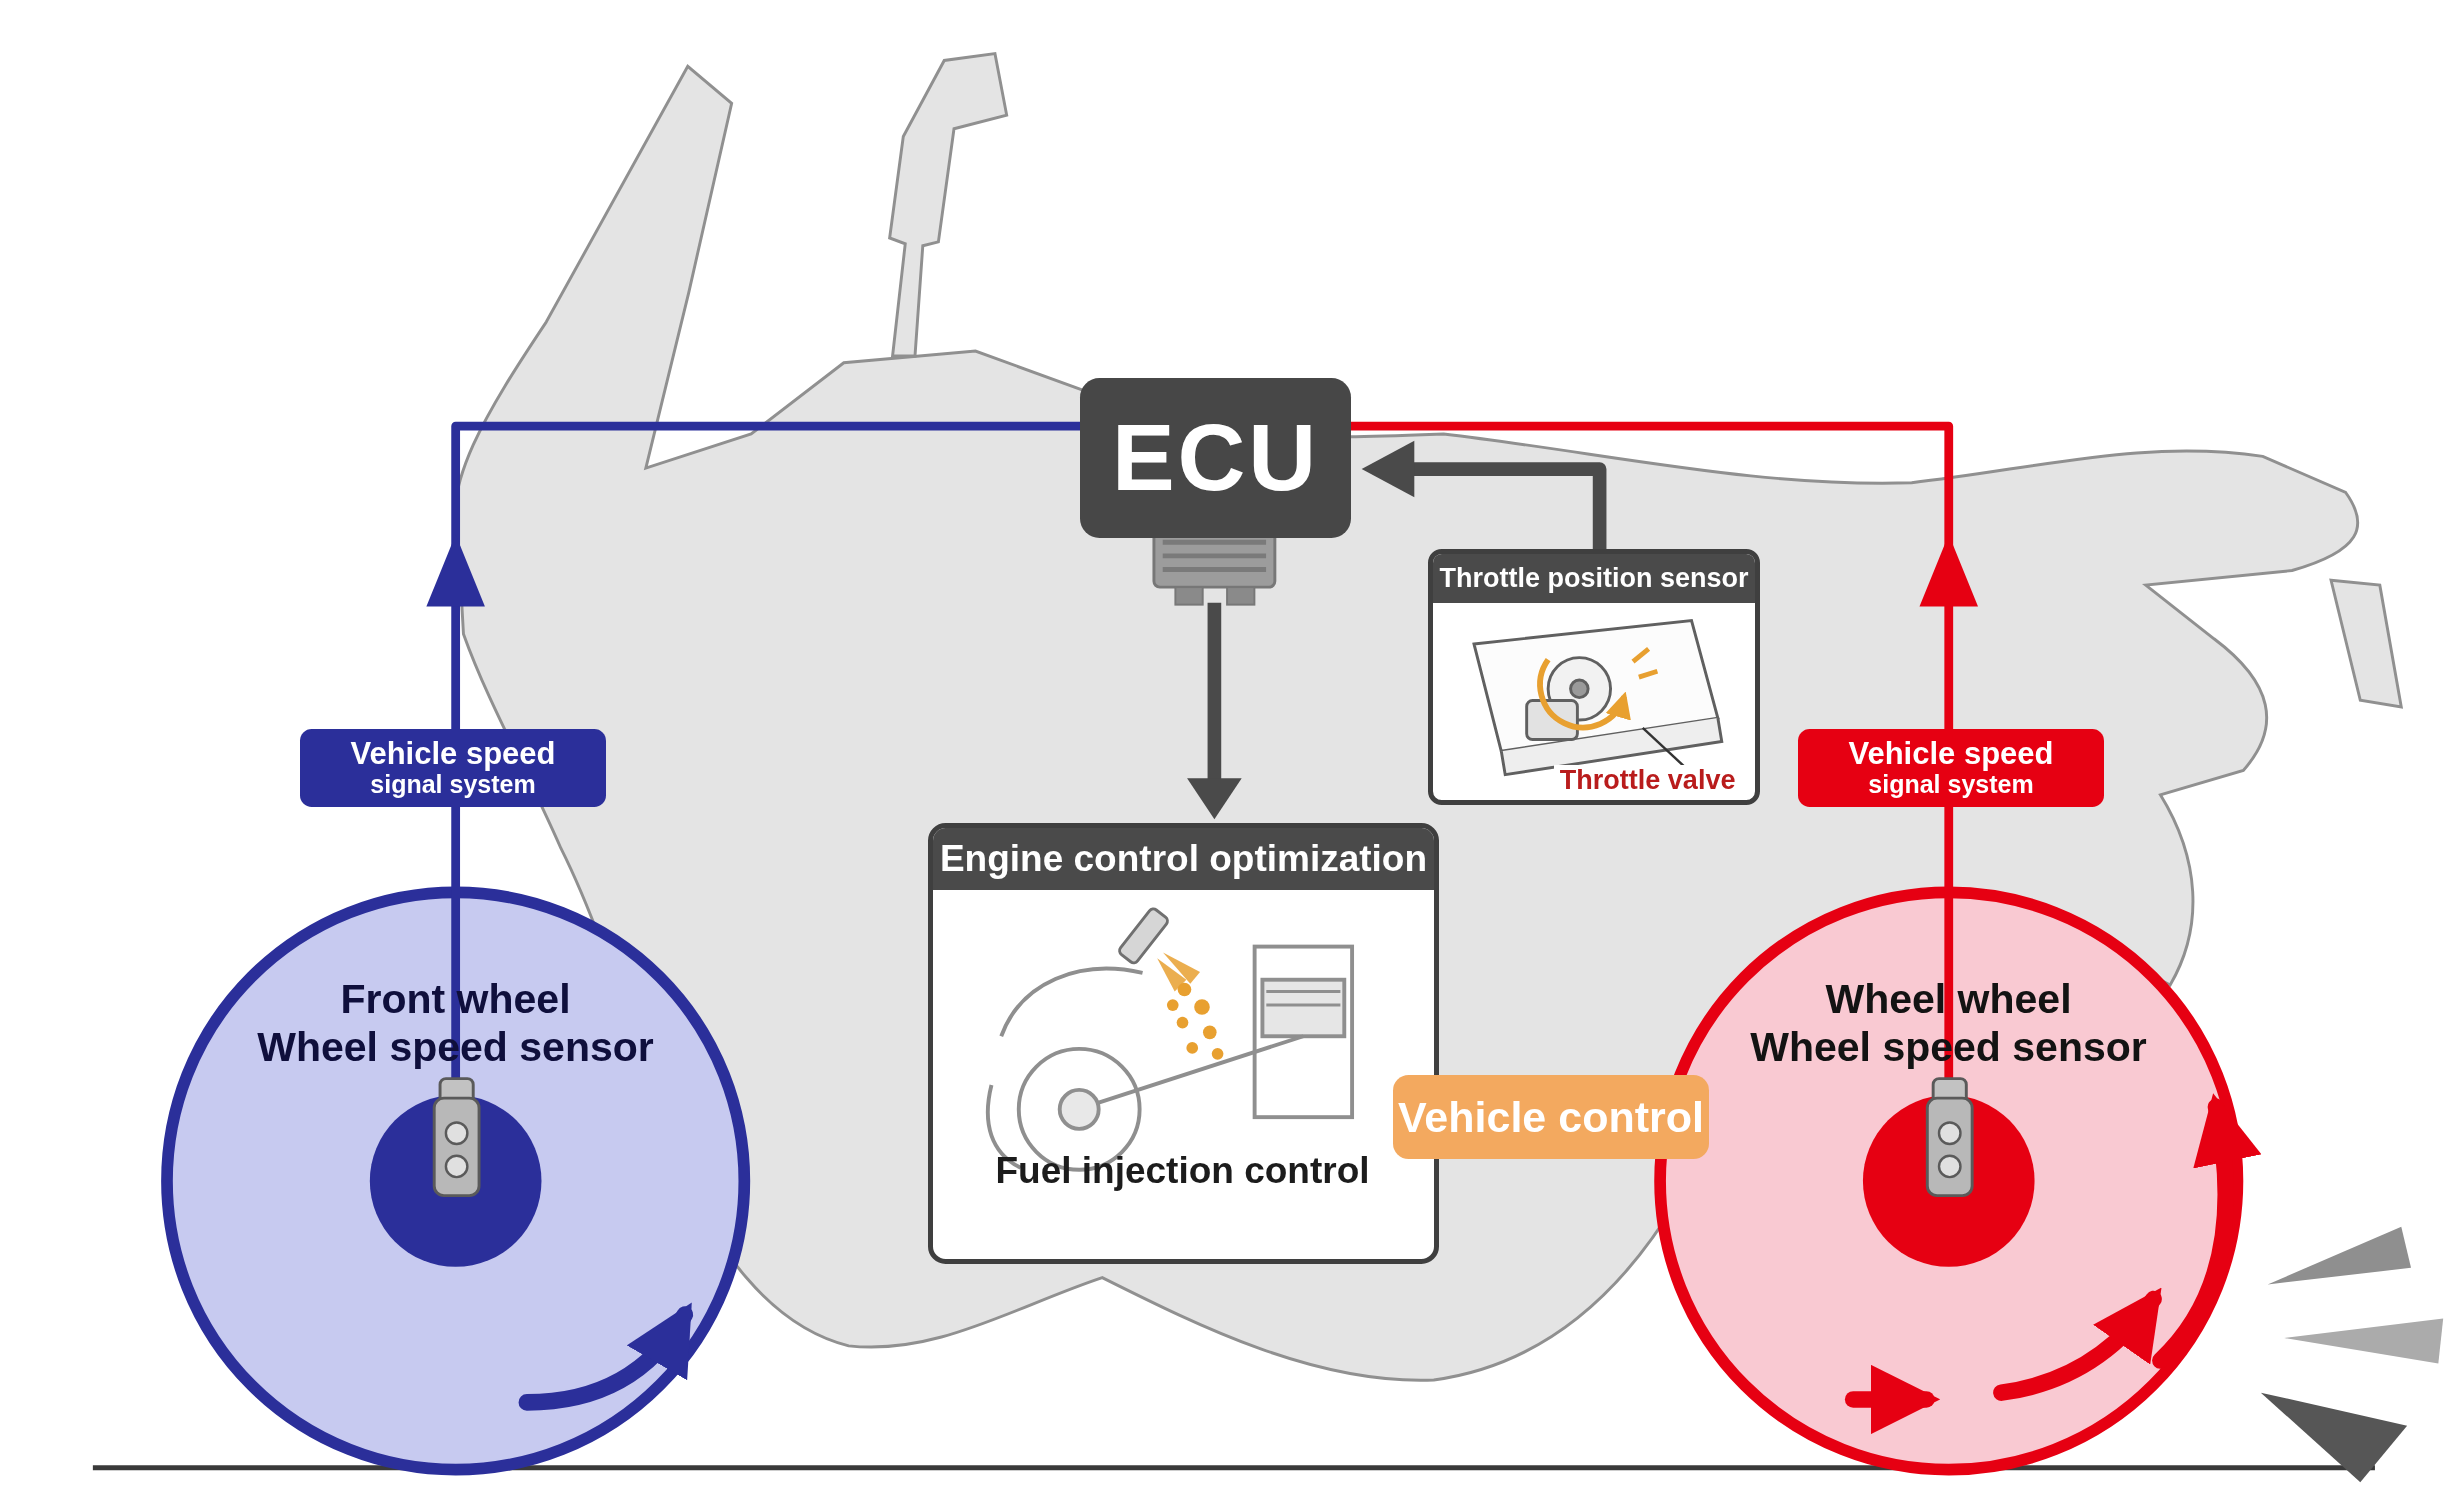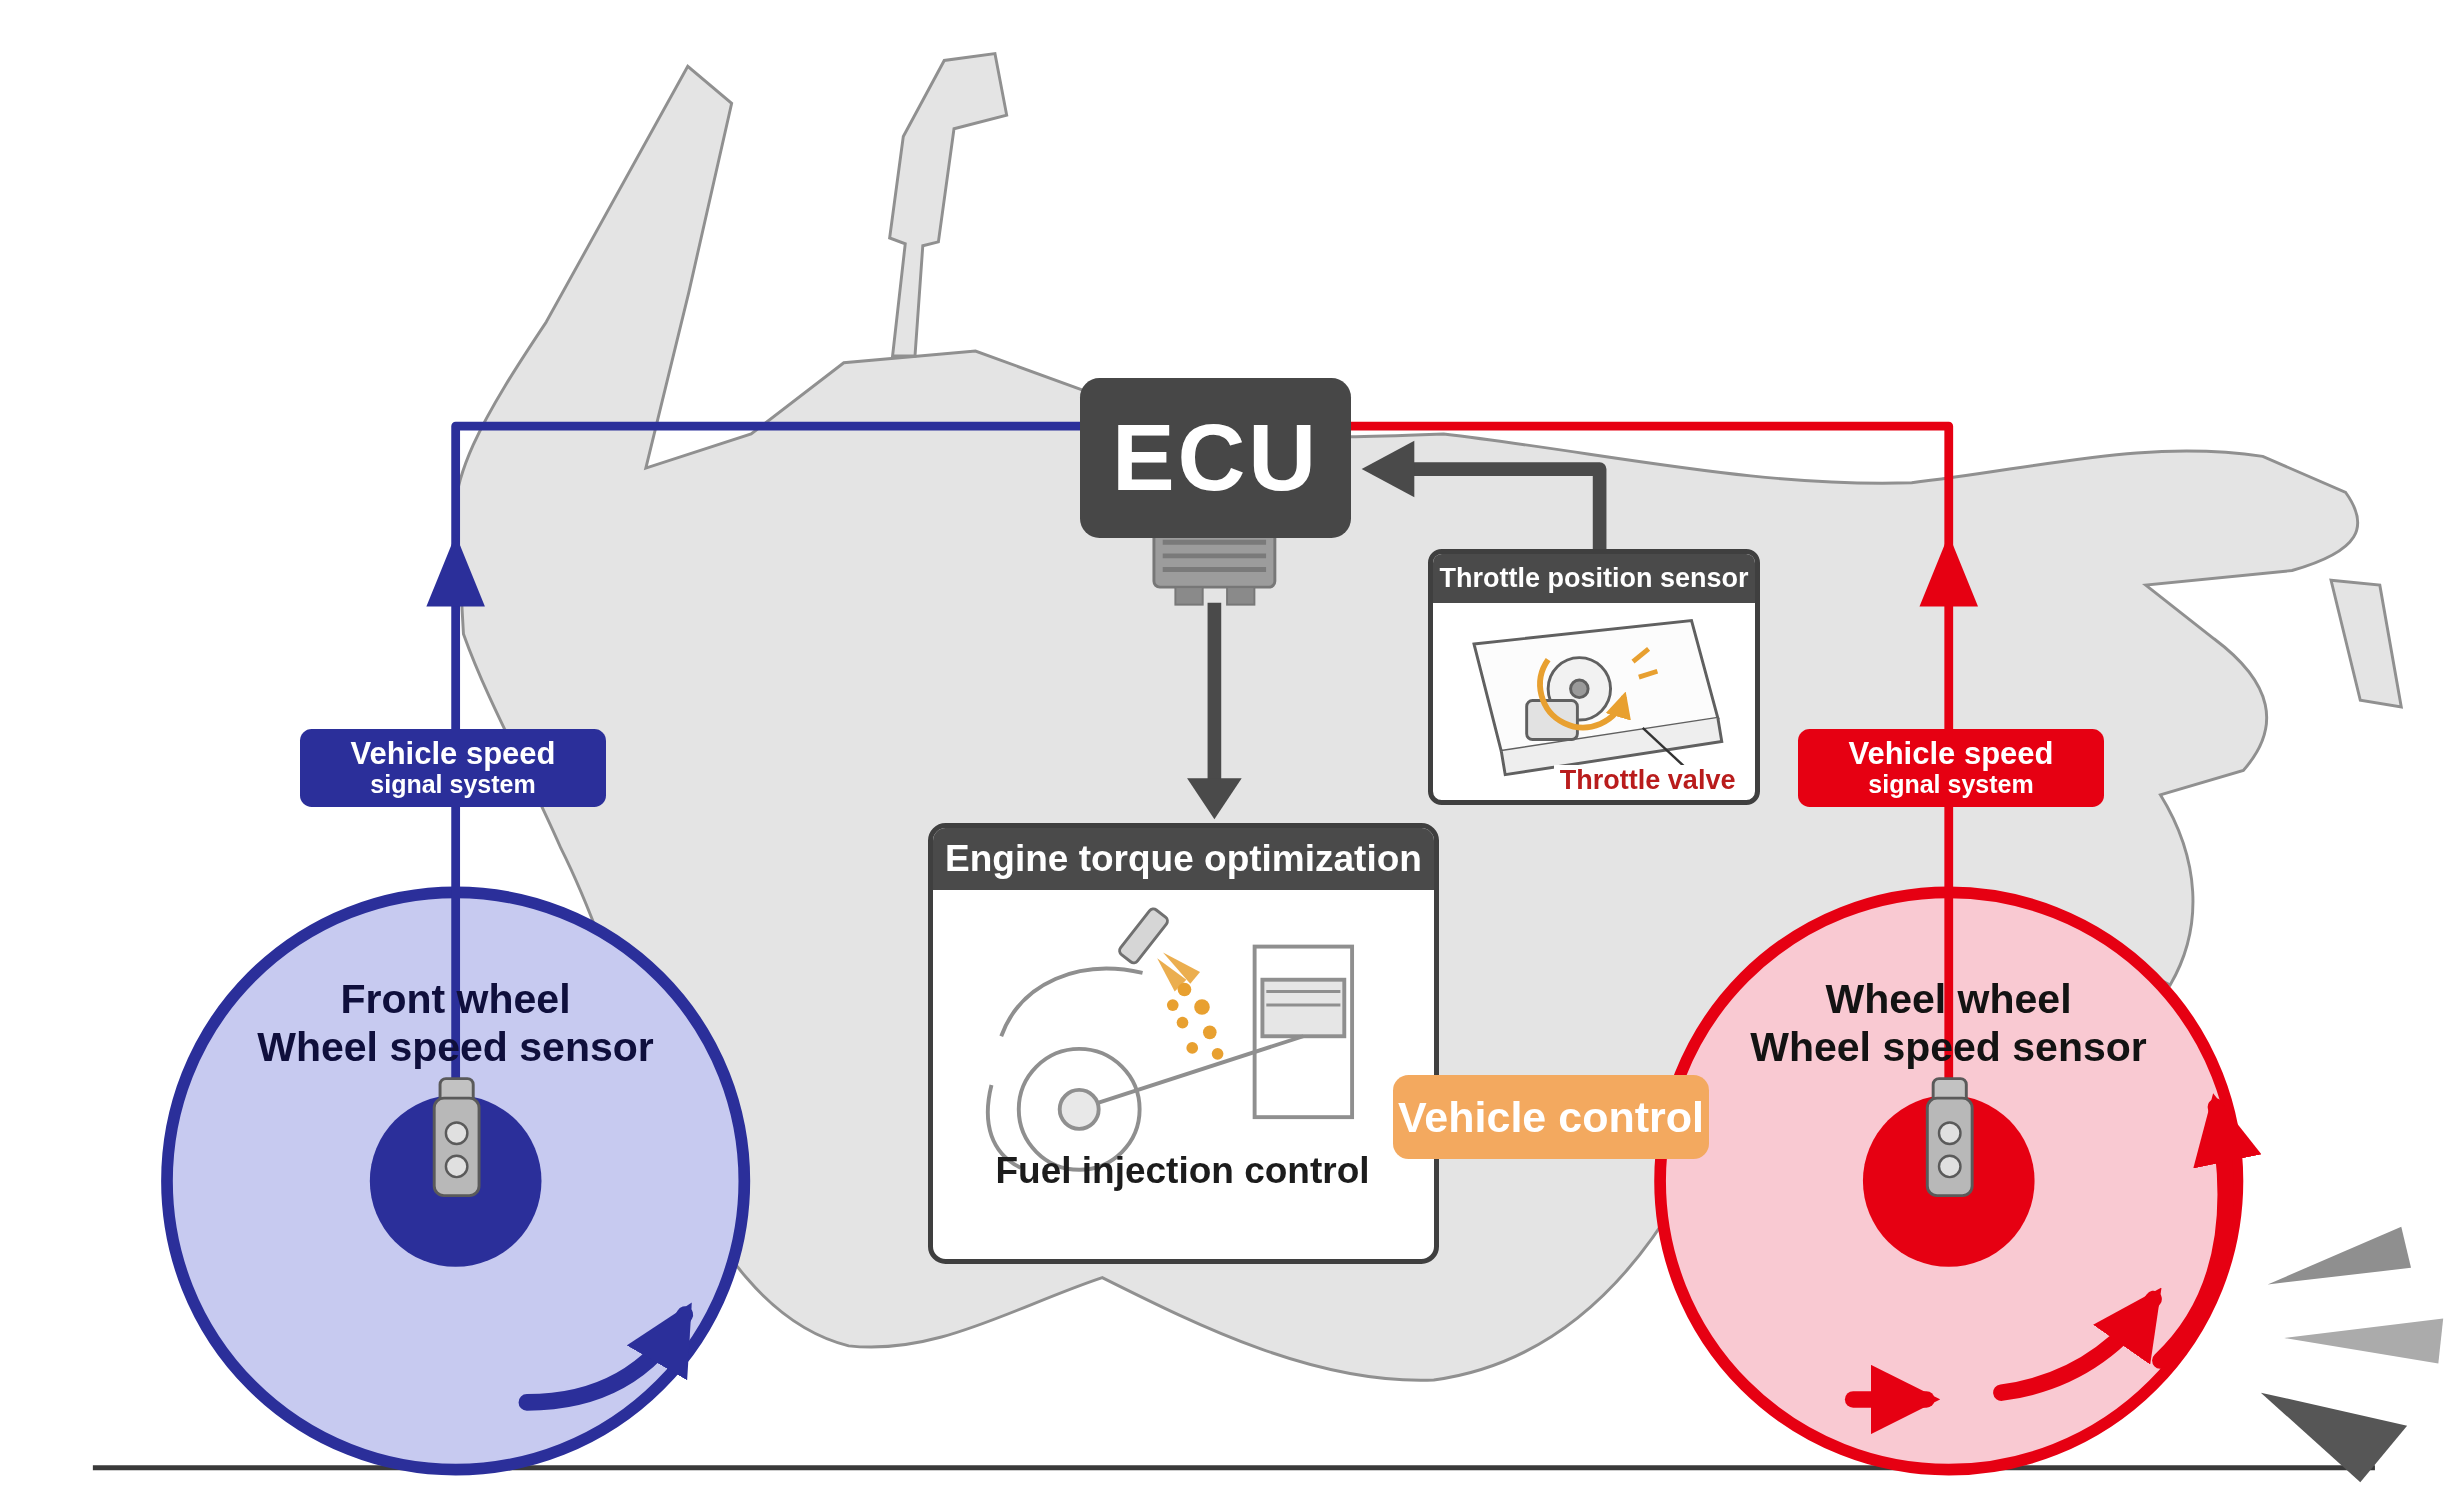--- a/index.html
+++ b/index.html
@@ -169,21 +169,21 @@
           <line x1="205" y1="60" x2="221" y2="47" stroke-width="5"></line>
           <line x1="211" y1="76" x2="230" y2="70" stroke-width="5"></line>
         </g>
         <line x1="215" y1="128" x2="258" y2="168" stroke="#333333" stroke-width="2.5"></line>
       </svg>
       <div class="throttle-caption">Throttle valve</div>
     </div>
   </div>
 
   <div class="panel engine-panel">
-    <div class="panel-header">Engine torque optimization</div>
+    <div class="panel-header">Engine control optimization</div>
     <div class="engine-body">
       <svg viewBox="0 0 512 320" width="499" height="312">
         <g stroke="#8f8f8f" stroke-width="4" fill="none">
           <circle cx="150" cy="225" r="62"></circle>
           <circle cx="150" cy="225" r="20" fill="#e8e8e8"></circle>
           <path d="M70 150 C 90 95 150 70 215 85"></path>
           <path d="M60 200 C 50 240 60 270 90 285"></path>
           <rect x="330" y="58" width="100" height="175"></rect>
           <rect x="338" y="92" width="84" height="58" fill="#e6e6e6"></rect>
           <path d="M342 104 H 418 M342 118 H 418" stroke-width="3"></path>

